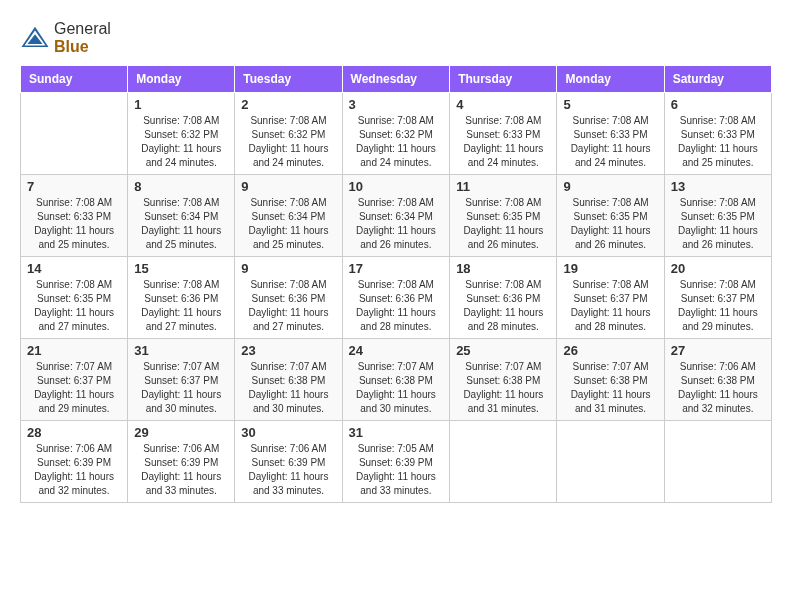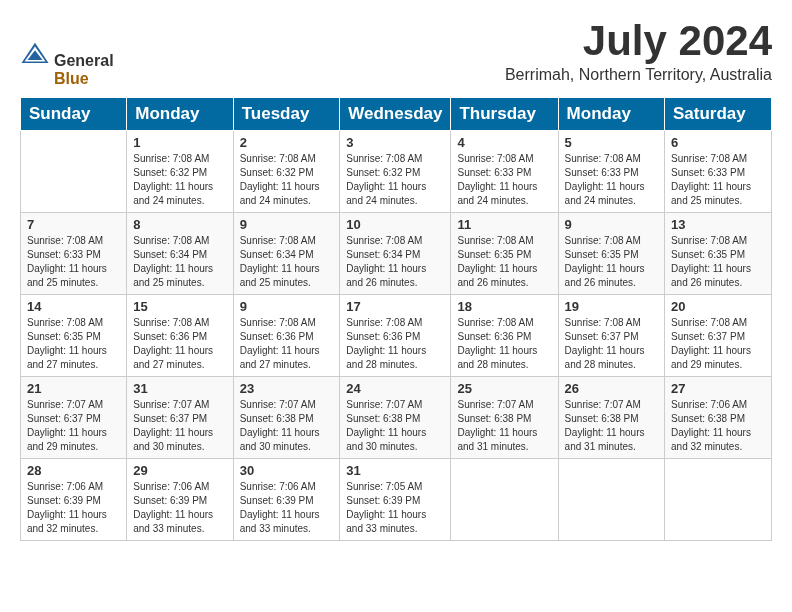--- a/index.html
+++ b/index.html
@@ -21,23 +21,22 @@
       align-items: center;
       gap: 4px;
     }
     .logo-text {
       display: flex;
       flex-direction: column;
       line-height: 1.1;
     }
     .logo-general {
       font-size: 16px;
-      font-weight: bold;
-      color: #333;
-      margin-top: 32px;
+      font-weight: normal;
+      color: #333;
     }
     .logo-blue {
       font-size: 16px;
       font-weight: bold;
       color: #a16207;
     }
     .logo-icon {
       width: 30px;
       height: 30px;
     }
@@ -54,25 +53,25 @@
       font-size: 16px;
       color: #333;
       margin-top: 4px;
     }
     table {
       width: 100%;
       border-collapse: collapse;
       font-size: 11px;
     }
     thead tr th {
-      background-color: #0369a1;
+      background-color: #8b5cf6;
       color: #fff;
       padding: 6px 8px;
       text-align: left;
-      font-size: 17px;
+      font-size: 12px;
       font-weight: bold;
       border: 1px solid #fff;
     }
     tbody tr td {
       border: 1px solid #ccc;
       padding: 4px 6px;
       vertical-align: top;
       width: 108px;
       min-height: 70px;
     }
@@ -80,20 +79,21 @@
       font-size: 13px;
       font-weight: bold;
       color: #333;
       display: block;
       margin-bottom: 2px;
     }
     .day-info {
       font-size: 10px;
       color: #333;
       line-height: 1.4;
+      text-align: center;
     }
     tbody tr:nth-child(even) td {
       background: #f9f9f9;
     }
     td.empty {
       background: #fff;
     }
   </style>
 </head>
 <body>
@@ -103,24 +103,20 @@
     <svg class="logo-icon" viewBox="0 0 40 40">
       <polygon points="20,5 38,32 2,32" fill="#2563a0"></polygon>
       <polygon points="20,10 34,30 6,30" fill="white"></polygon>
       <polygon points="20,15 30,28 10,28" fill="#2563a0"></polygon>
     </svg>
     <div class="logo-text">
       <span class="logo-general">General</span>
       <span class="logo-blue">Blue</span>
     </div>
   </div>
-  <div class="title-area">
-    <div class="month-year">July 2024</div>
-    <div class="location">Berrimah, Northern Territory, Australia</div>
-  </div>
 </div>
 
 <table>
   <thead>
     <tr>
     <th>Sunday</th>
         <th>Monday</th>
         <th>Tuesday</th>
         <th>Wednesday</th>
         <th>Thursday</th>

